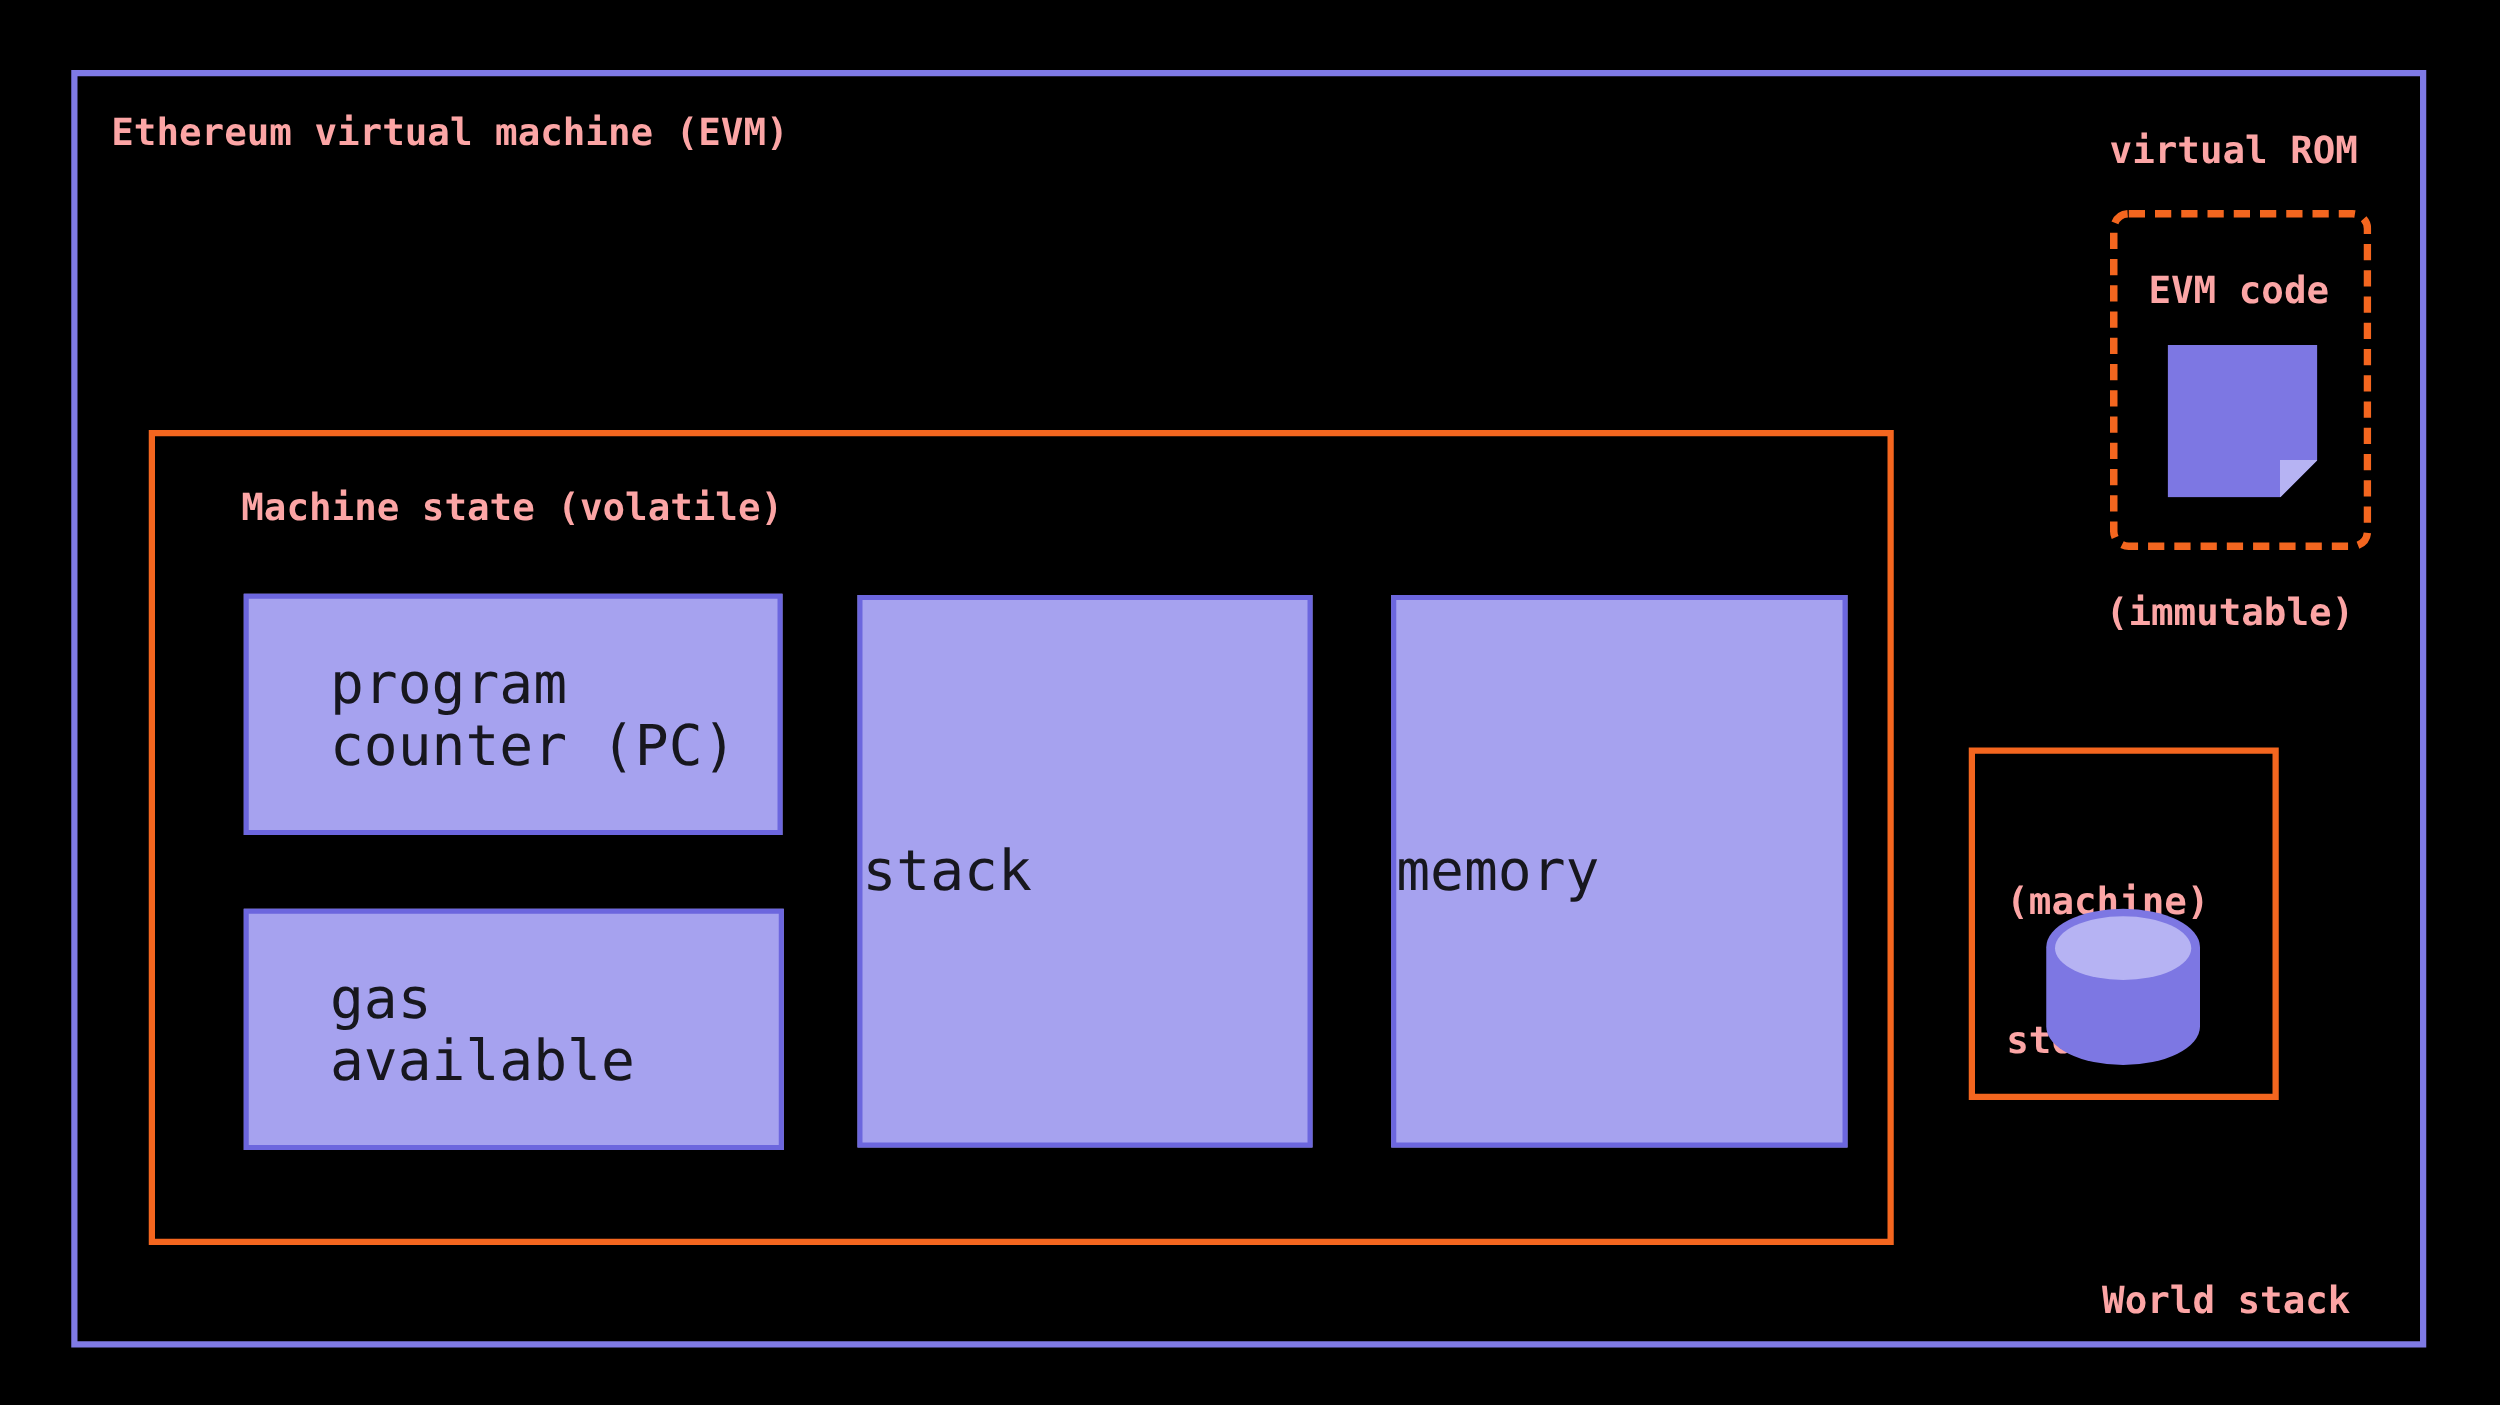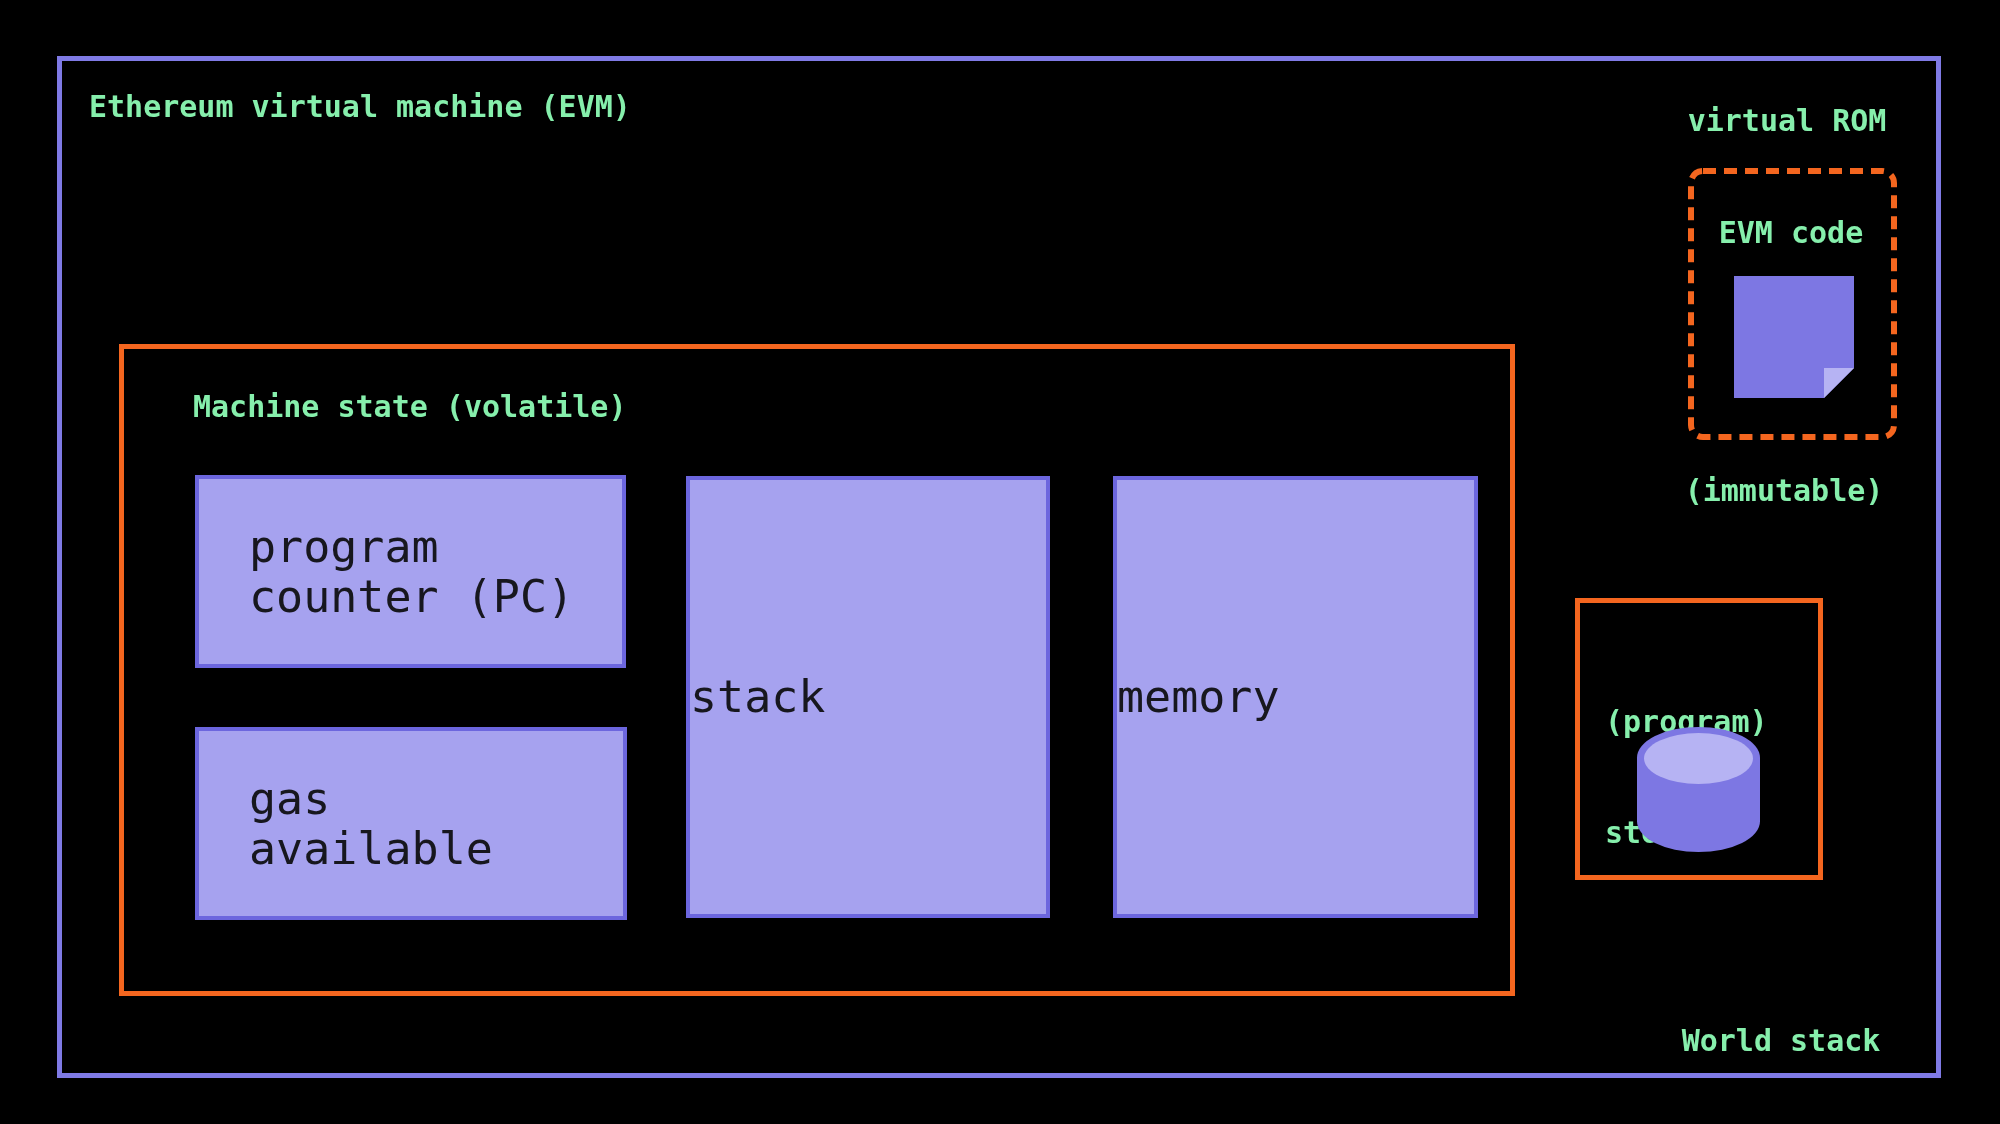--- a/index.html
+++ b/index.html
@@ -17,42 +17,42 @@
   .abs { position: absolute; }
 
   
   .evm-box {
     left: 57px; top: 56px; width: 1884px; height: 1022px;
     border: 5px solid #7f7ae5;
   }
 
   
   .olabel {
-    color: #86efac; font-weight: bold;
+    color: #fca5a5; font-weight: bold;
     font-size: 30px; line-height: 34px;
     white-space: pre;
   }
   .center { text-align: center; }
 
   
   .machine-box {
     left: 119px; top: 344px; width: 1396px; height: 652px;
     border: 5px solid #f4661f;
   }
 
   
   .pbox {
     background: #a6a2ef;
     border: 4px solid #6c66de;
     color: #17171e;
     font-size: 45px; line-height: 50px;
     display: flex; flex-direction: column; justify-content: center;
   }
   .pbox .line { display: block; white-space: pre; }
-  .pad-left { padding-left: 50px; }
+  .pad-left { padding-left: 65px; }
   .txt-center { align-items: flex-start; }
 
   .program-box { left: 195px; top: 475px; width: 431px; height: 193px; }
   .gas-box     { left: 195px; top: 727px; width: 432px; height: 193px; }
   .stack-box   { left: 686px; top: 476px; width: 364px; height: 442px; }
   .memory-box  { left: 1093px; top: 476px; width: 365px; height: 442px; margin-left: 20px; }
 
   
   .rom-label        { left: 1687px; top: 104px; width: 200px; }
   .rom-dashed-box   { left: 1688px; top: 168px; width: 209px; height: 272px; }
@@ -139,21 +139,21 @@
   <div class="abs note-icon">
     <div class="note-body"></div>
     <div class="note-fold"></div>
   </div>
 
   <div class="abs olabel center immutable-label">(immutable)</div>
 
   <div class="abs storage-box"></div>
 
   <div class="abs olabel storage-label">
-    <div>(program)</div>
+    <div>(machine)</div>
     <div>storage</div>
   </div>
 
   <div class="abs db-icon">
     <div class="db-body"></div>
     <div class="db-top"></div>
   </div>
 
   <div class="abs olabel center world-label">
     <div>World stack</div>

